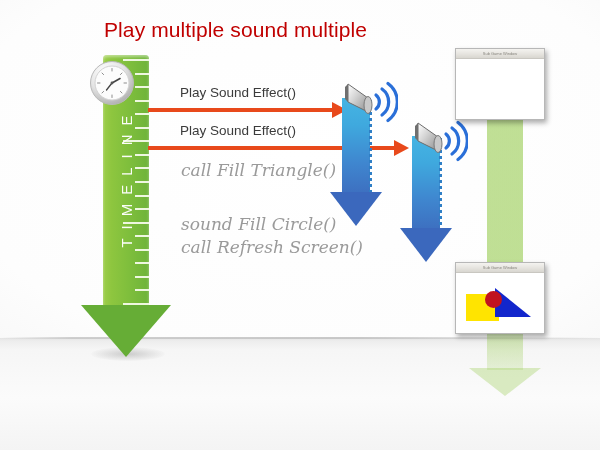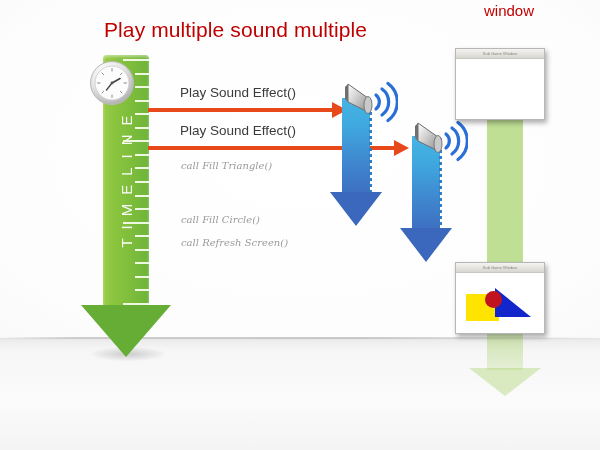--- a/index.html
+++ b/index.html
@@ -142,21 +142,21 @@
 
   
   .code-line {
     position: absolute;
     font-size: 13.5px;
     color: #3b3b3b;
     white-space: nowrap;
   }
   .call-line {
     position: absolute;
-    font-size: 10px;
+    font-size: 17px;
     font-style: italic;
     color: #9a9a9a;
     white-space: nowrap;
     font-family: "DejaVu Serif", serif;
   }
 
   
   .oarrow {
     position: absolute;
     height: 4px;
@@ -269,21 +269,20 @@
 <body>
 
 <div id="slide">
 
   <div class="floor"></div>
   <div class="floor-line"></div>
 
   <div class="title">Play multiple sound multiple</div>
 
   <div class="gw-label">
-    <div>window</div>
   </div>
 
   <div class="gbar"></div>
   <div class="gbar-head"></div>
 
   <div class="timeline-wrap">
     <div class="tl-shadow"></div>
     <div class="tl-shaft"></div>
     <div class="tl-head"></div>
     <div class="tl-ticks" id="tl-ticks">
@@ -334,21 +333,21 @@
       <line x1="23" y1="23" x2="31" y2="18.5" stroke="#444" stroke-width="1.6" stroke-linecap="round"></line>
       <line x1="23" y1="23" x2="17.5" y2="30" stroke="#444" stroke-width="1.3" stroke-linecap="round"></line>
       <circle cx="23" cy="23" r="1.4" fill="#555"></circle>
     </svg>
   </div>
 
   <div class="code-line" style="left:180px; top:85px;">Play Sound Effect()</div>
   <div class="code-line" style="left:180px; top:123px;">Play Sound Effect()</div>
 
   <div class="call-line" style="left:181px; top:160px;">call Fill Triangle()</div>
-  <div class="call-line" style="left:181px; top:214px;">call Fill Circle()</div>
+  <div class="call-line" style="left:181px; top:214px;">sound Fill Circle()</div>
   <div class="call-line" style="left:181px; top:237px;">call Refresh Screen()</div>
 
   <div class="oarrow" style="left:148px; top:108px; width:200px;">
     <div class="bar" style="width:185px;"></div>
     <div class="tip" style="left:184px;"></div>
   </div>
   <div class="oarrow" style="left:148px; top:146px; width:262px;">
     <div class="bar" style="width:247px;"></div>
     <div class="tip" style="left:246px;"></div>
   </div>

